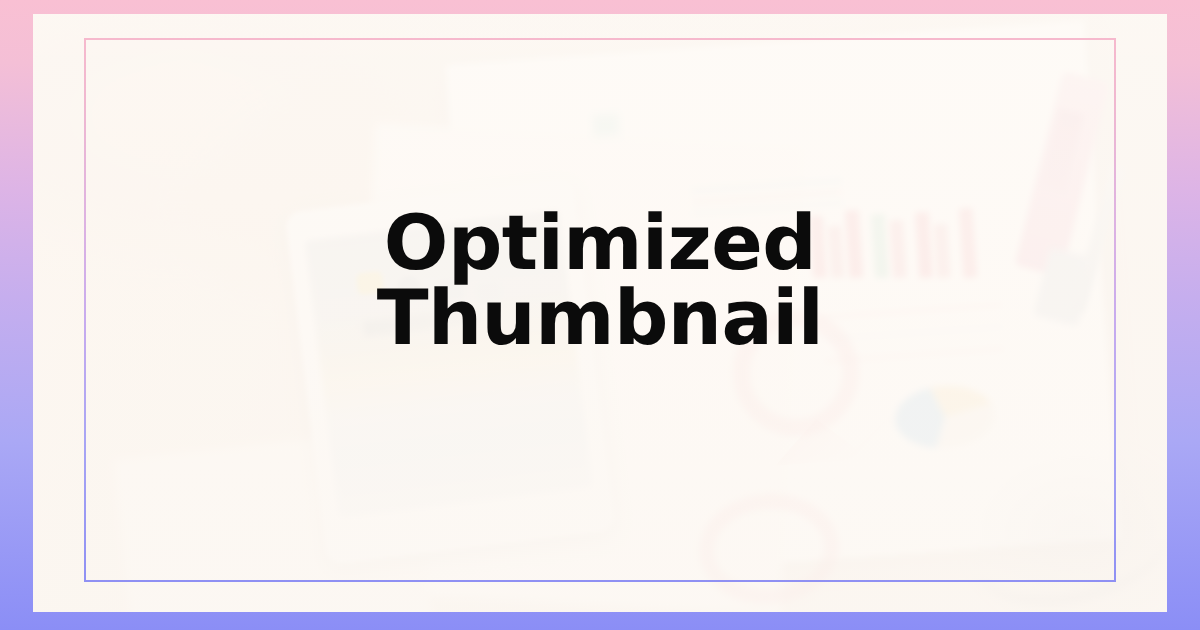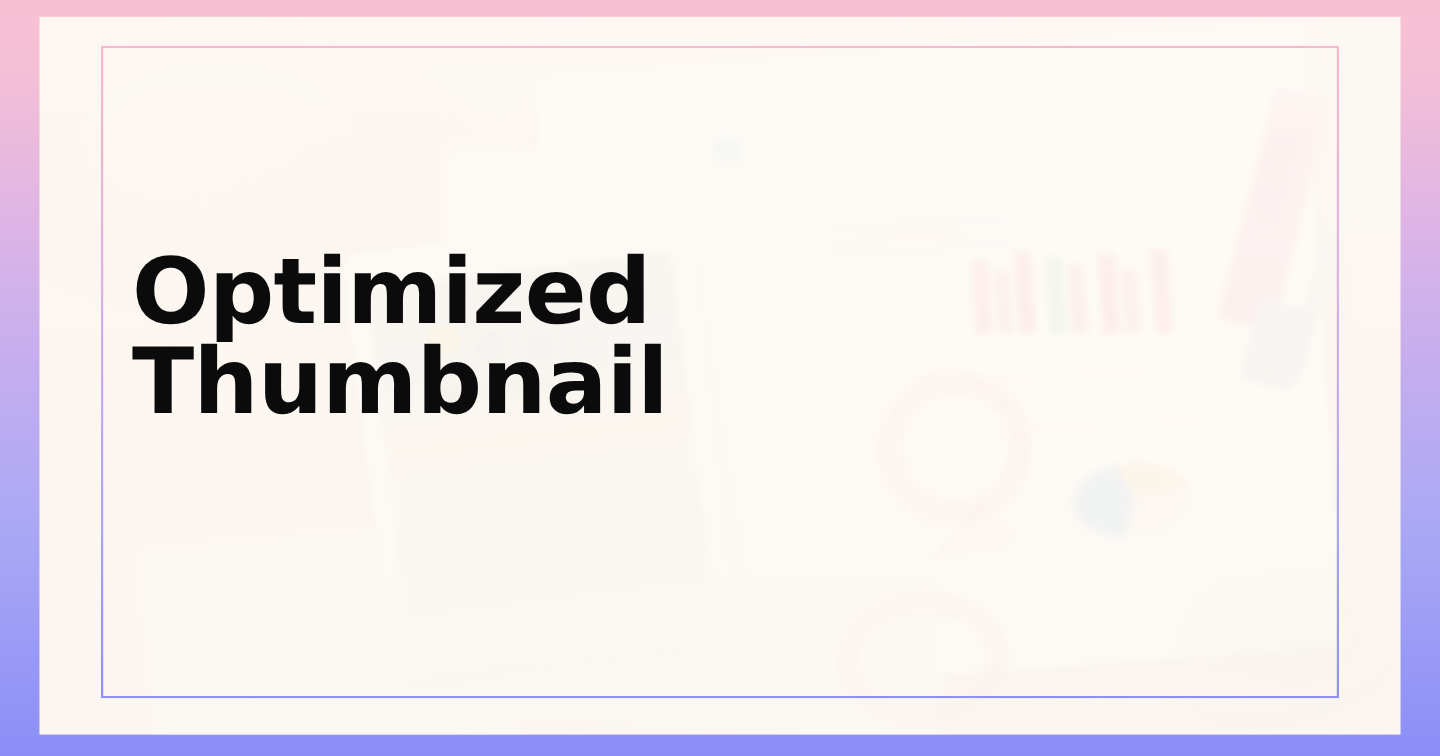--- a/index.html
+++ b/index.html
@@ -290,20 +290,21 @@
     mask-composite: exclude;
     pointer-events: none;
   }
 
   
   #title-block {
     position: absolute;
     left: 0;
     right: 0;
     top: 205px;
+    text-align: center;
     padding: 0 110px;
     box-sizing: border-box;
   }
   .title-line {
     display: block;
     font-family: "DejaVu Sans", "Liberation Sans", sans-serif;
     font-weight: 700;
     font-size: 76px;
     line-height: 75px;
     letter-spacing: -0.5px;

